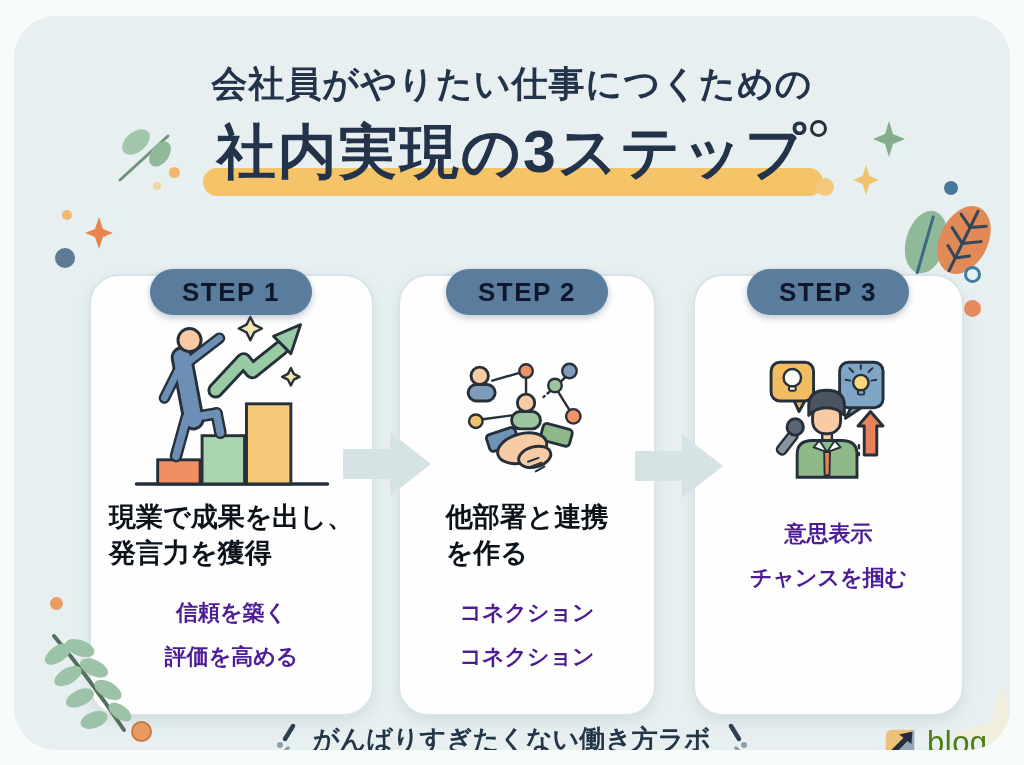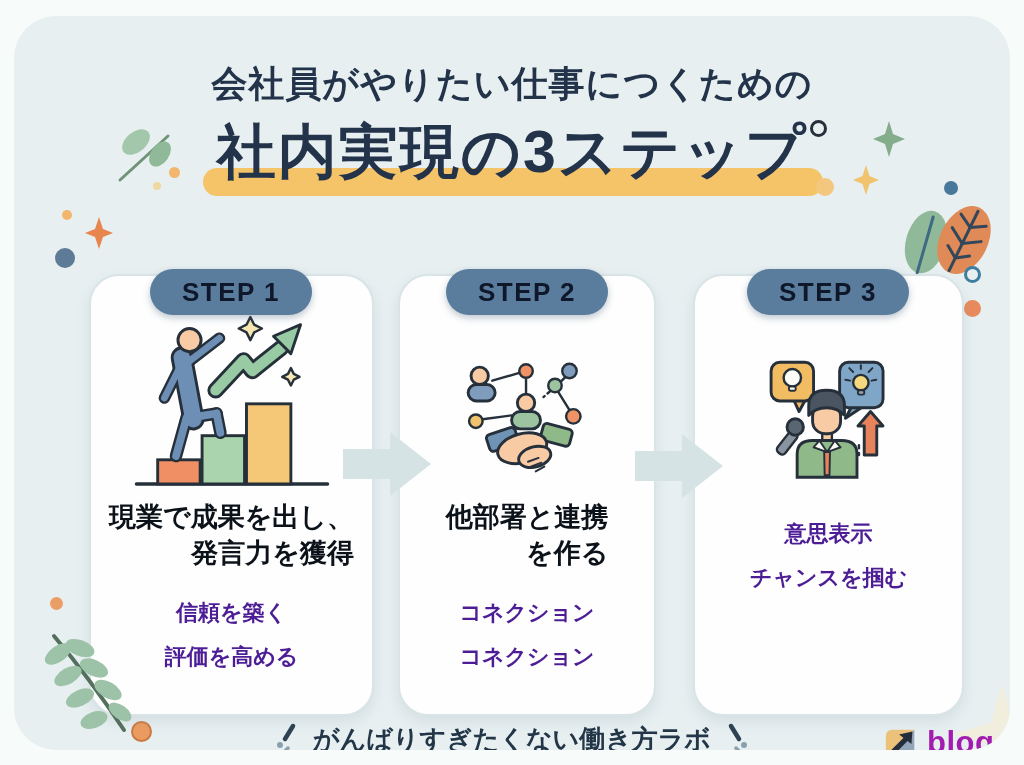--- a/index.html
+++ b/index.html
@@ -42,37 +42,37 @@
     position:absolute; top:237px; width:162px; height:46px; z-index:4;
     background:#5b7d9d; border-radius:24px;
     color:#0f172a; font-size:26px; font-weight:800; letter-spacing:1.5px;
     text-align:center; line-height:46px;
     box-shadow:0 3px 7px rgba(70,95,120,.35);
     margin-top:16px;
   }
   .badge1 { left:136px; } .badge2 { left:432px; } .badge3 { left:733px; }
   .illus { margin-top:30px; width:222px; height:186px; }
   .card-heading {
-    margin-top:8px; text-align:right;
+    margin-top:8px; text-align:left;
     font-size:27px; font-weight:900; line-height:1.32; color:#0c1219;
   }
   .card-points { margin-top:20px; text-align:center; font-size:22px; font-weight:700; color:#4c1d95; }
   .card-points div { line-height:2.0; }
   
   .step-arrow { position:absolute; z-index:3; }
   .arrow1 { left:329px; top:416px; }
   .arrow2 { left:621px; top:418px; }
   
   .footer-tagline {
     position:absolute; left:0; top:706px; width:100%; text-align:center;
     font-size:26px; font-weight:800; color:#233648; z-index:3;
   }
   .footer-tagline .burst { display:inline-block; vertical-align:middle; margin:0 14px 6px; }
   .logo { position:absolute; left:868px; top:708px; display:flex; align-items:center; z-index:3; }
-  .logo-text { font-size:31px; font-weight:700; color:#a21caf; margin-left:7px; letter-spacing:.5px; }
+  .logo-text { font-size:31px; font-weight:400; color:#4d7c0f; margin-left:7px; letter-spacing:.5px; }
   .logo-sparkle { position:absolute; left:938px; top:668px; z-index:2; }
   
   .deco { position:absolute; z-index:1; }
   .dot { border-radius:50%; }
 </style>
 </head>
 <body>
 
 <div class="panel">
 

